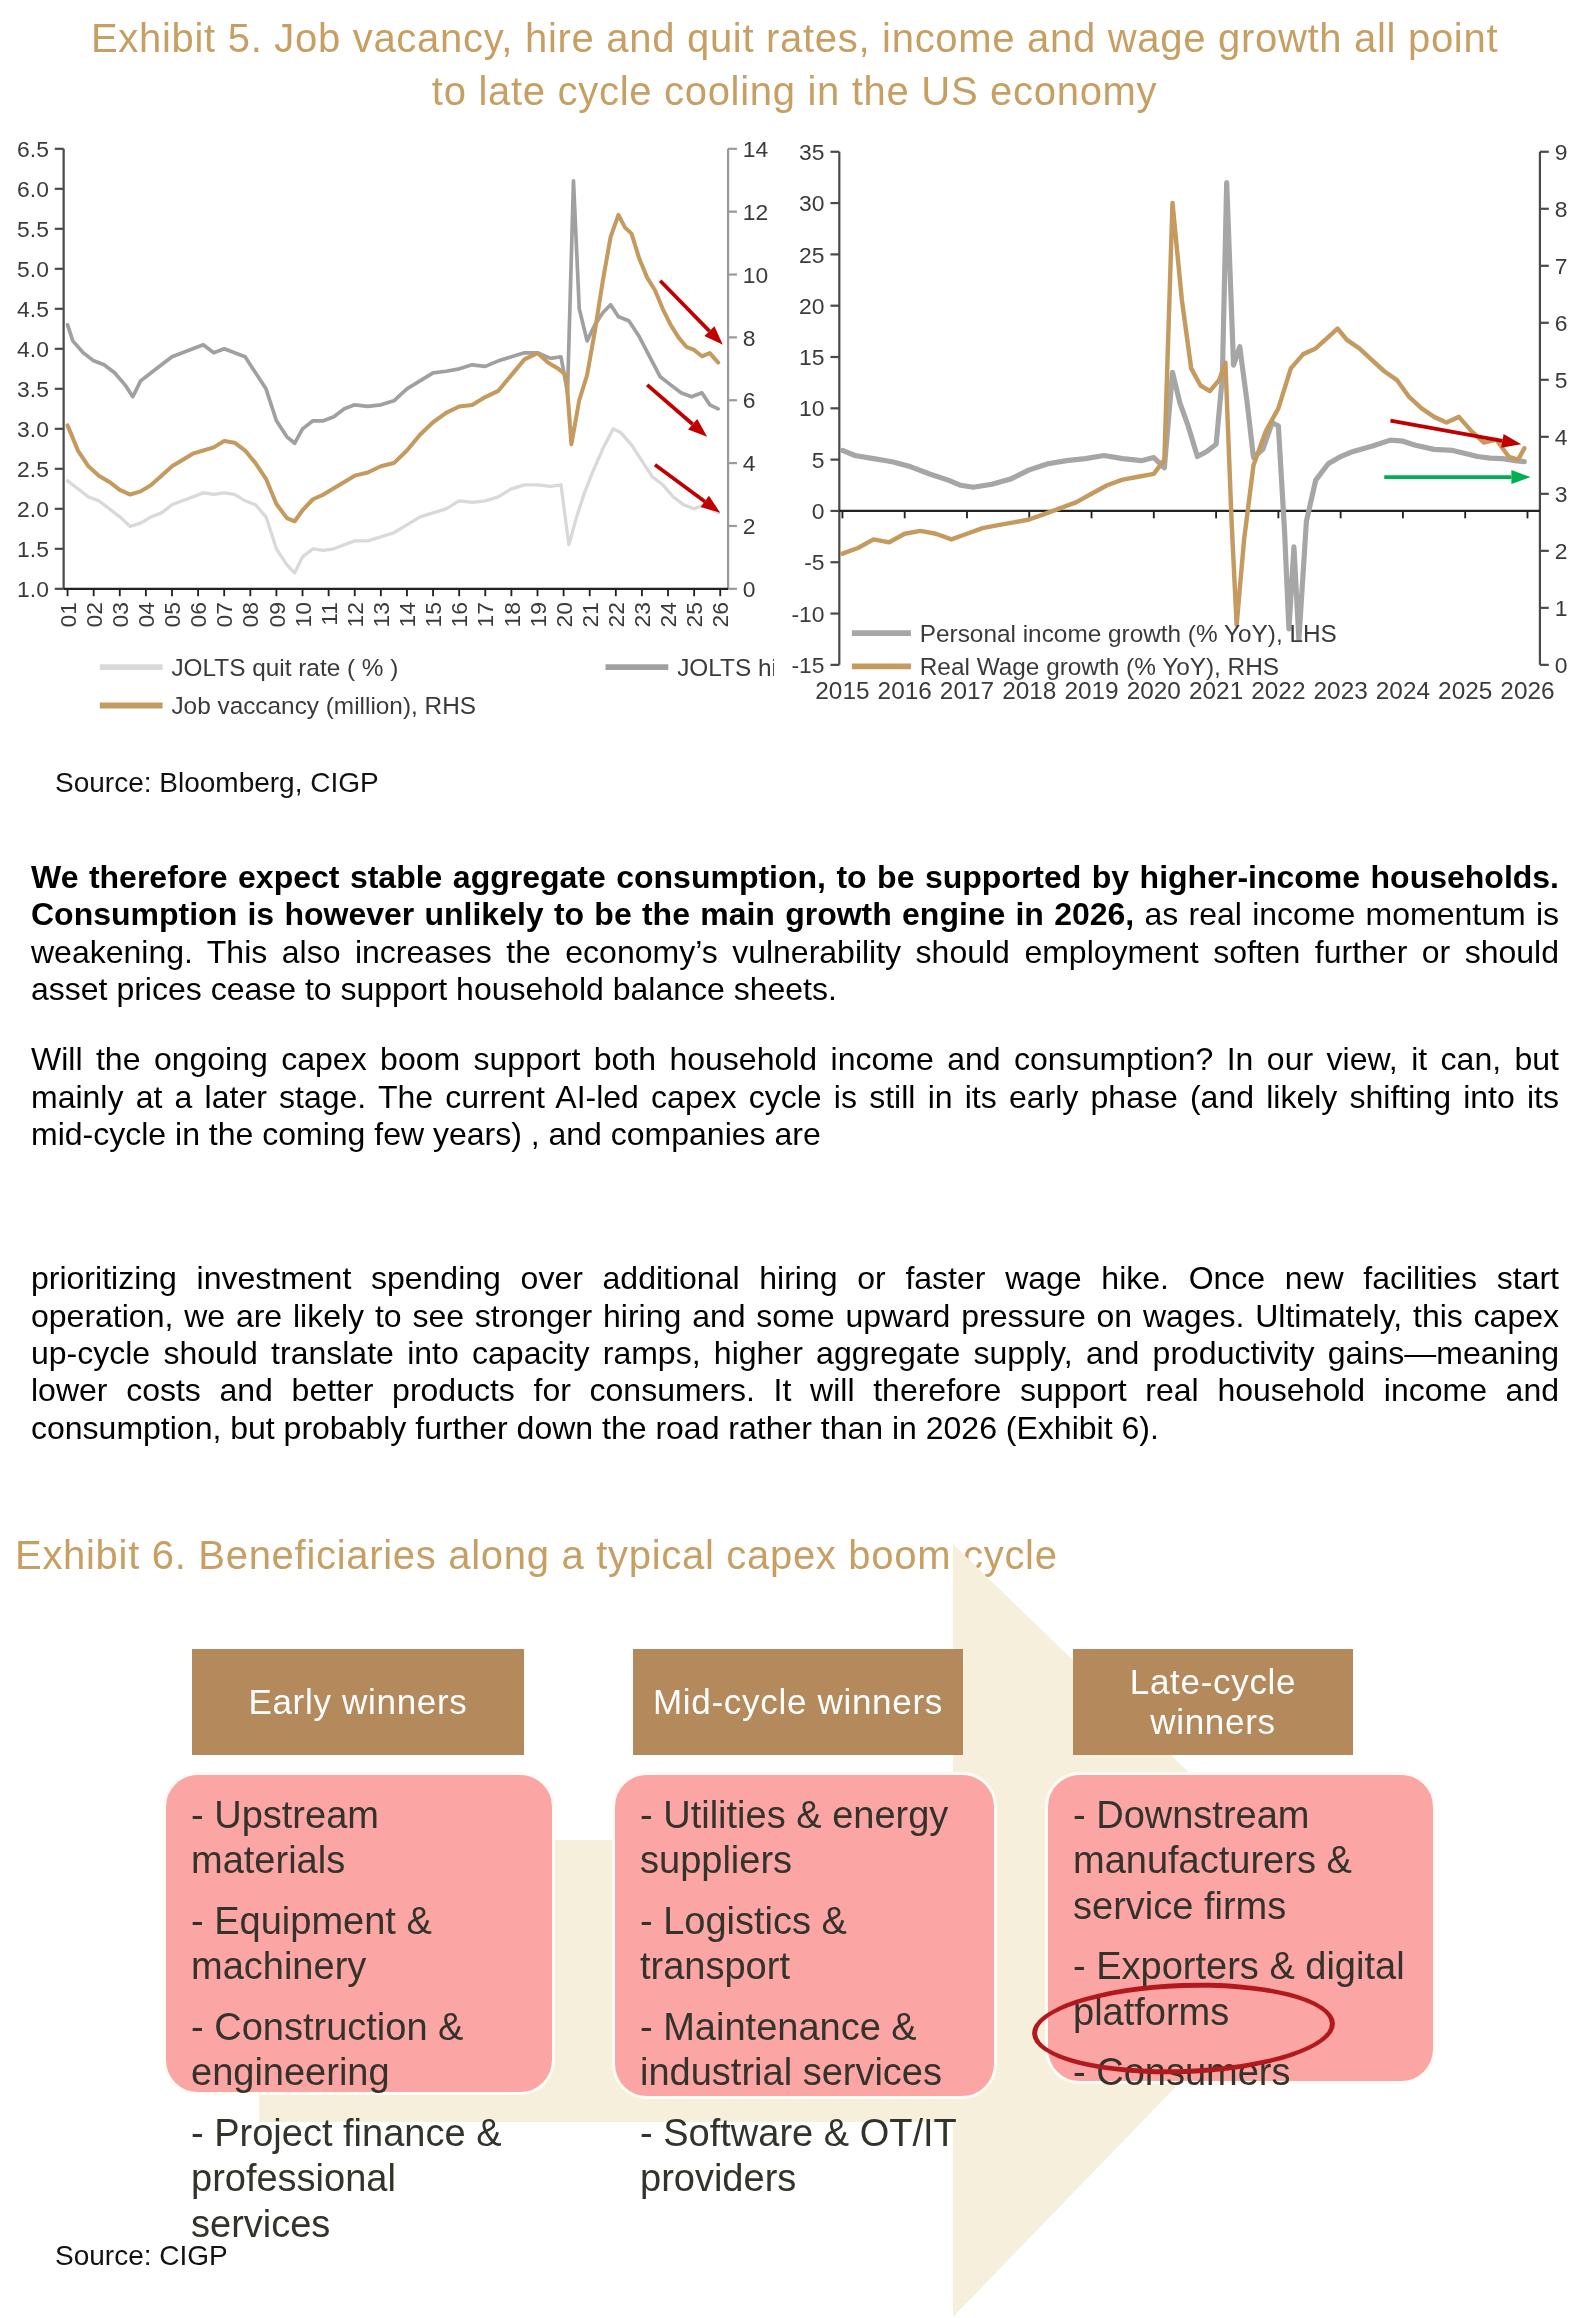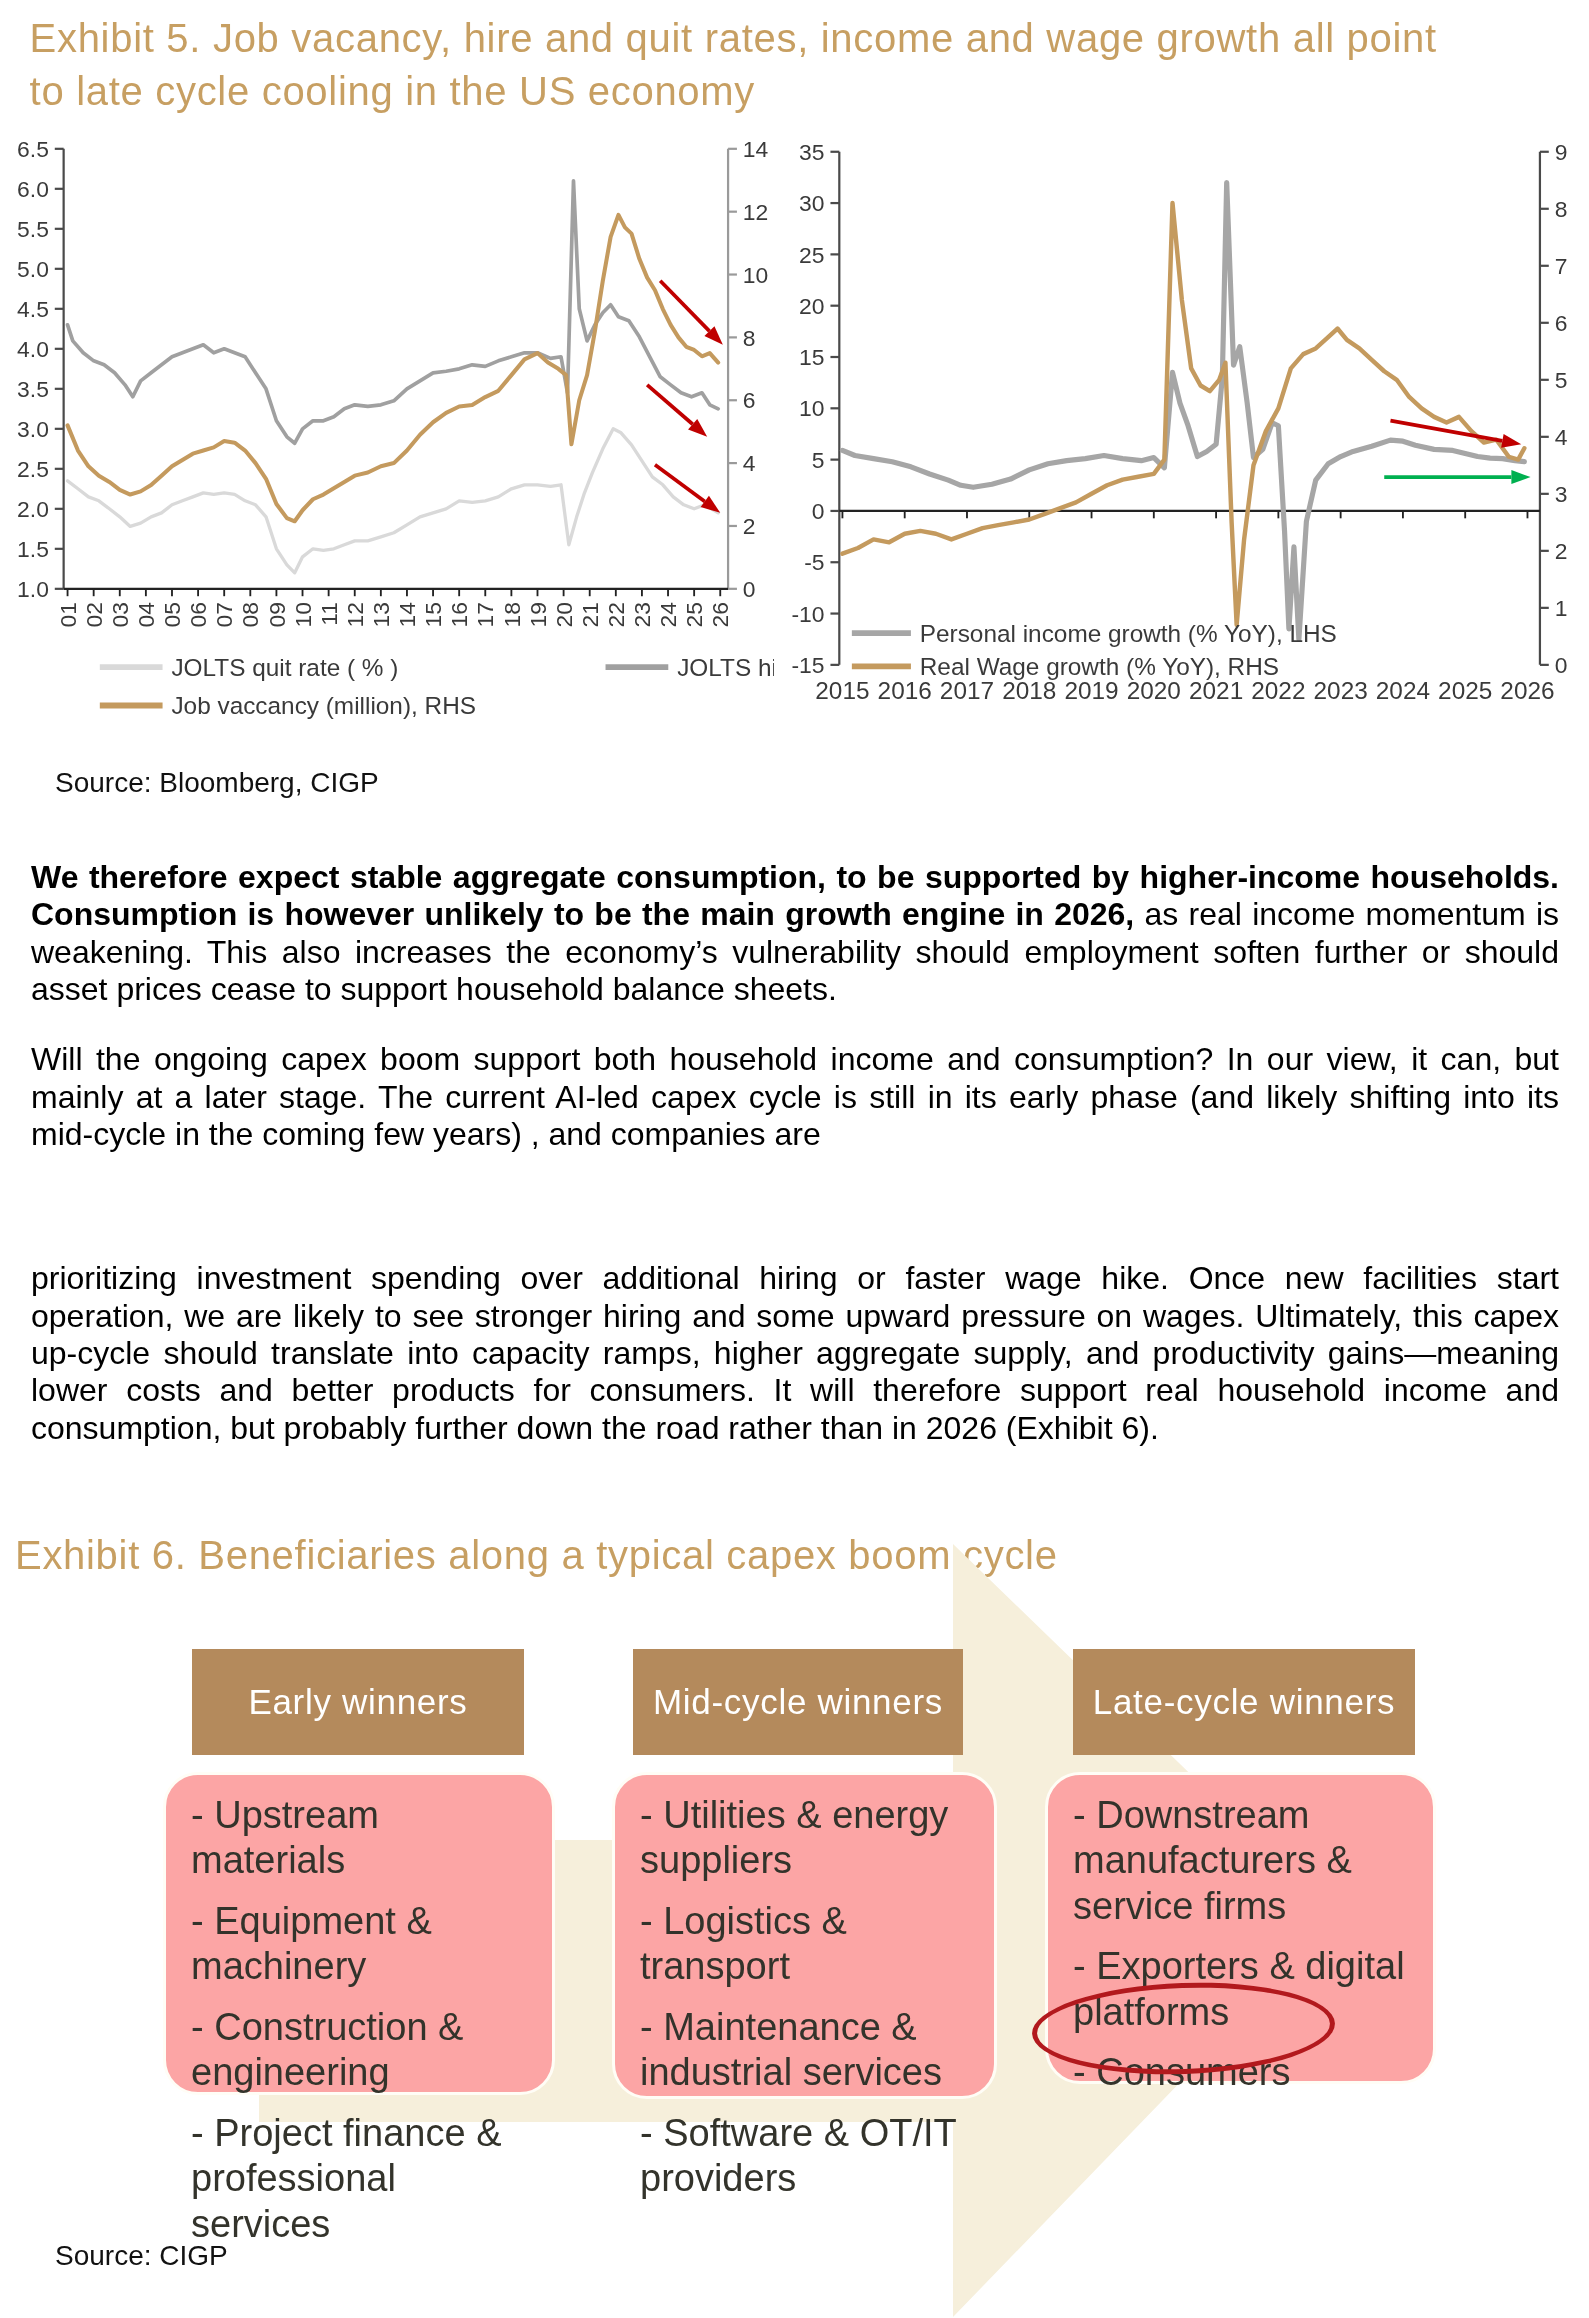--- a/index.html
+++ b/index.html
@@ -1,19 +1,19 @@
 <!DOCTYPE html>
 <html style="font-size:11.8px"><head>
 <meta charset="utf-8">
 <style>
   html,body{margin:0;padding:0;background:#fff;}
   #page{position:relative;width:1589px;height:2319px;background:#ffffff;
         font-family:"Liberation Sans",sans-serif;overflow:hidden;}
   .exhibit-title{color:#c79f62;font-size:40px;line-height:1.32;letter-spacing:0.7px;}
-  #title5{position:absolute;top:11.8px;left:29.6px;width:1530px;}
+  #title5{position:absolute;top:11.8px;left:29.6px;width:1530px;text-align:center;}
   #title6{position:absolute;top:1529px;left:15px;width:1478px;text-align:left;}
   #chart1-host{position:absolute;left:0px;top:137px;width:774px;height:598px;}
   #chart2-host{position:absolute;left:774px;top:137px;width:815px;height:598px;}
   .source-line{position:absolute;left:31px;font-size:28px;color:#111;margin-left:24px;}
   #source1{top:767px;}
   #source2{top:2240px;}
   #body-cols{position:absolute;top:859px;left:31px;width:1528px;display:flex;gap:74px;flex-direction:column;}
   .col{flex:1;font-size:32px;line-height:1.17;color:#000;text-align:justify;}
   .col p{margin:0 0 32.5px 0;}
   .lead-bold{font-weight:700;}
@@ -22,21 +22,21 @@
     clip-path:polygon(259px 296px,953px 296px,953px 0px,1339px 374px,953px 773px,953px 578px,259px 578px);}
   .win-header{position:absolute;top:105px;height:106px;background:#b48a5c;color:#fff;
     display:flex;align-items:center;justify-content:center;text-align:center;
     font-size:35px;line-height:1.15;letter-spacing:0.7px;}
   .win-body{position:absolute;top:228px;background:#fca5a5;border:3.7px solid #fffdf6;
     border-radius:35px;box-sizing:border-box;padding:17.7px 22px 7.4px 25px;
     font-size:38px;line-height:1.2;color:#33332b;}
   .win-body .bullet{margin-bottom:14.8px;}
   #hdr-early{left:192px;width:332px;}
   #hdr-mid{left:633px;width:330px;}
-  #hdr-late{left:1073px;width:342px;}
+  #hdr-late{left:1073px;width:280px;}
   #body-early{left:163px;width:392px;height:323px;}
   #body-mid{left:612px;width:385px;height:327px;}
   #body-late{left:1045px;width:391px;height:312px;}
   #consumers-circle{position:absolute;left:-16.3px;bottom:7.4px;width:293px;height:81px;
     border:5.9px solid #b2191d;border-radius:50%;transform:rotate(-2deg);}
 </style>
 </head>
 <body>
 
 <div id="page">

